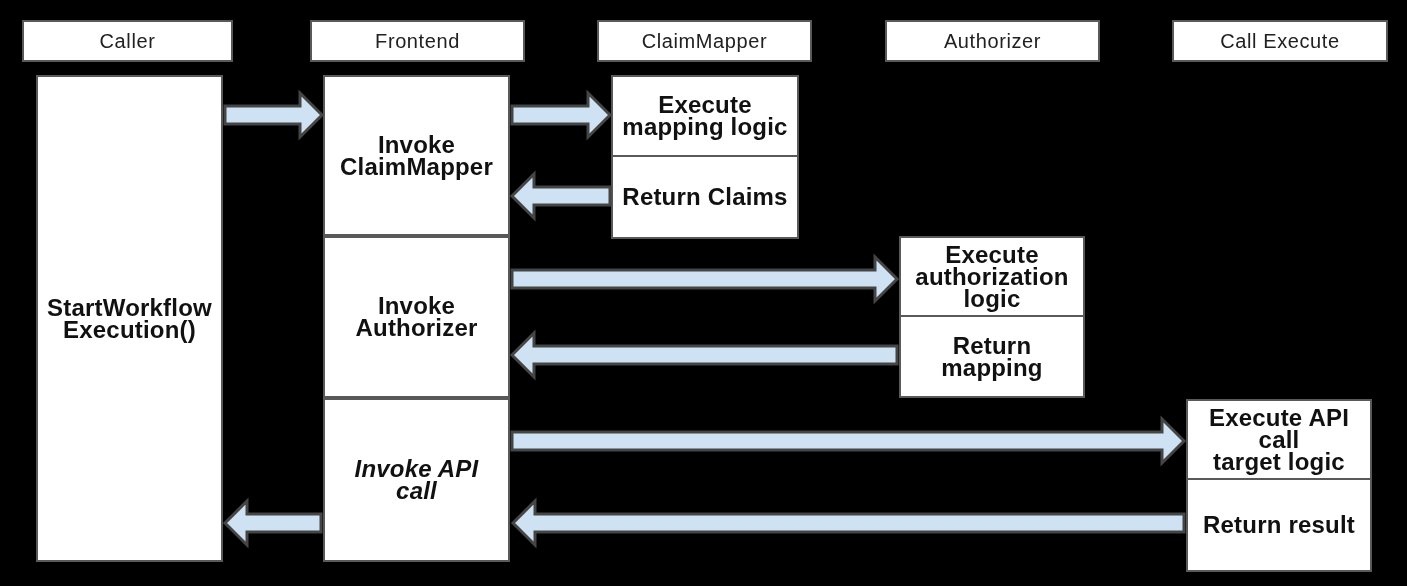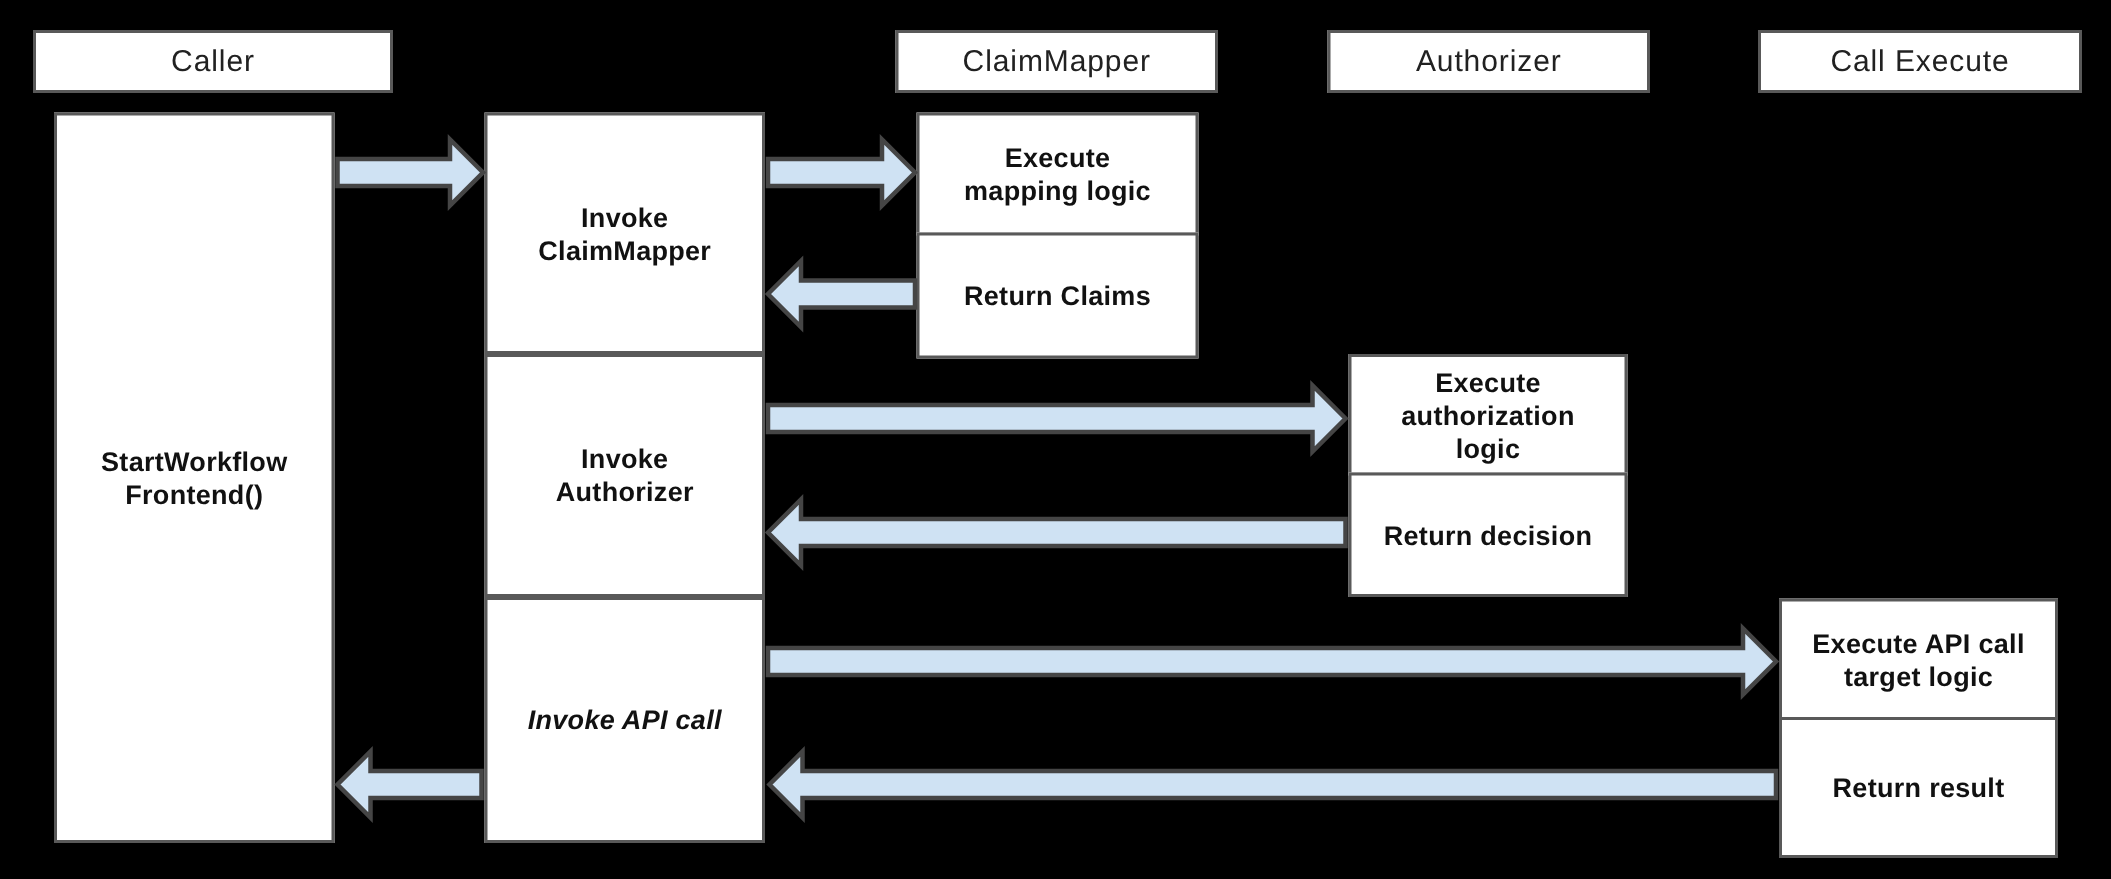--- a/index.html
+++ b/index.html
@@ -34,21 +34,21 @@
     display: flex;
     align-items: center;
     justify-content: center;
   }
   .activity-box {
     position: absolute;
     box-sizing: border-box;
     background: var(--box_fill);
     border: 2px solid var(--box_border);
     color: var(--activity_text);
-    font-size: 18px;
+    font-size: 24px;
     font-weight: 700;
     line-height: 22px;
     letter-spacing: 0.2px;
     text-align: center;
     white-space: pre-line;
     display: flex;
     align-items: center;
     justify-content: center;
     padding: 0 6px;
   }
@@ -63,42 +63,43 @@
     stroke: var(--arrow_stroke);
     stroke-width: 3;
     stroke-linejoin: miter;
   }
 </style>
 </head>
 <body>
 
 <div id="canvas">
 
-  <div class="lane-header" style="left:22px;  width:240px;">Caller</div>
+  <div class="lane-header" style="left:22px;  width:211px;">Caller</div>
+  <div class="lane-header" style="left:310px; width:215px;">Frontend</div>
   <div class="lane-header" style="left:597px; width:215px;">ClaimMapper</div>
   <div class="lane-header" style="left:885px; width:215px;">Authorizer</div>
   <div class="lane-header" style="left:1172px;width:216px;">Call Execute</div>
 
   <div class="activity-box" style="left:36px; top:75px; width:187px; height:487px;">StartWorkflow
-Frontend()</div>
+Execution()</div>
 
   <div class="activity-box" style="left:323px; top:75px;  width:187px; height:161px;">Invoke
 ClaimMapper</div>
   <div class="activity-box" style="left:323px; top:236px; width:187px; height:162px;">Invoke
 Authorizer</div>
   <div class="activity-box" style="left:323px; top:398px; width:187px; height:164px;font-style:italic;">Invoke API call</div>
 
   <div class="activity-box" style="left:611px; top:75px;  width:188px; height:82px;">Execute
 mapping logic</div>
   <div class="activity-box" style="left:611px; top:155px; width:188px; height:84px;">Return Claims</div>
 
   <div class="activity-box" style="left:899px; top:236px; width:186px; height:81px;">Execute
 authorization
 logic</div>
-  <div class="activity-box" style="left:899px; top:315px; width:186px; height:83px;">Return decision</div>
+  <div class="activity-box" style="left:899px; top:315px; width:186px; height:83px;">Return mapping</div>
 
   <div class="activity-box" style="left:1186px; top:399px; width:186px; height:81px;">Execute API call
 target logic</div>
   <div class="activity-box" style="left:1186px; top:478px; width:186px; height:94px;">Return result</div>
 
   <svg id="arrow-layer" viewBox="0 0 1407 586" xmlns="http://www.w3.org/2000/svg">
 
     <polygon class="arrow" points="225,106 300,106 300,93 322,115 300,137 300,124 225,124"></polygon>
 
     <polygon class="arrow" points="512,106 588,106 588,93 610,115 588,137 588,124 512,124"></polygon>

